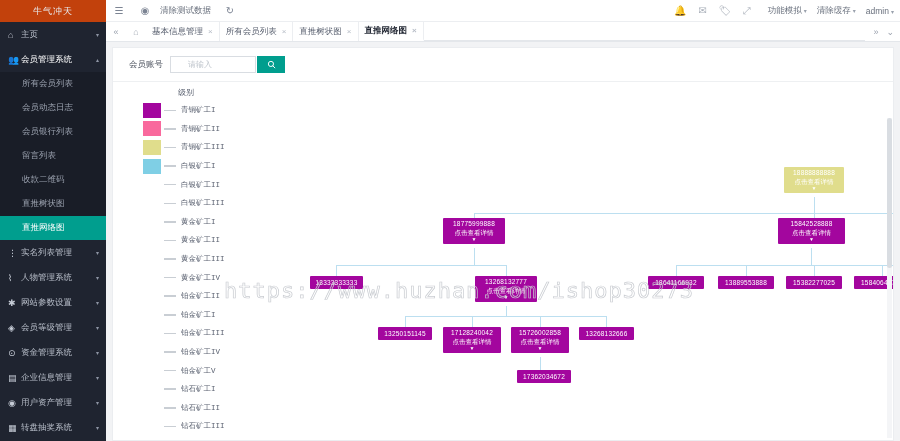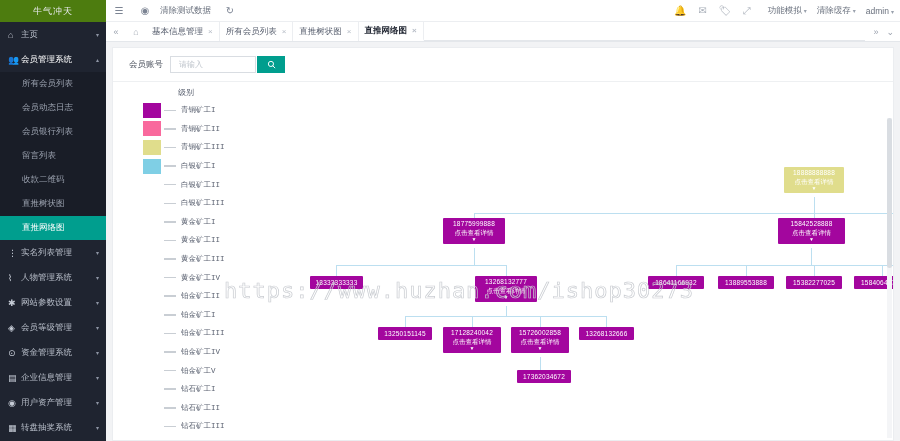--- a/index.html
+++ b/index.html
@@ -12,21 +12,21 @@
   #app { display:flex; width:900px; height:441px; }
 
   
   #sidebar {
     width:106px; flex:0 0 106px; height:441px;
     background:#1f2430; color:#a7adba; overflow:hidden;
     display:flex; flex-direction:column;
   }
   .logo {
     height:22px; display:flex; align-items:center; justify-content:center;
-    font-size:9px; color:#e8eaee; background:#4d7c0f; letter-spacing:1px;
+    font-size:9px; color:#e8eaee; background:#c2410c; letter-spacing:1px;
   }
   .nav { flex:1; overflow:hidden; }
   .nav-group {
     height:25px; display:flex; align-items:center; padding:0 7px 0 8px;
     font-size:8.5px; color:#b8bec9; position:relative;
   }
   .nav-group .gi { width:13px; flex:0 0 13px; font-size:9px; color:#c6ccd6; text-align:left; }
   .nav-group .gl { flex:1; white-space:nowrap; overflow:hidden; }
   .nav-group .arr { font-size:6px; color:#8d94a3; margin-left:2px; }
   .nav-group.active-head { background:#1f2430; color:#fff; }
@@ -78,21 +78,21 @@
     background:#fff; height:100%; position:relative; overflow:hidden;
     border:1px solid #ebedf0;
   }
   .searchrow {
     height:34px; display:flex; align-items:center; padding-left:16px;
     border-bottom:1px solid #eef0f2;
   }
   .sr-label { font-size:8.5px; color:#4b515d; margin-right:7px; white-space:nowrap; }
   .sr-input {
     width:86px; height:17px; border:1px solid #d9dde2; background:#fff;
-    font-size:8px; color:#333; padding:0 8px; outline:none;
+    font-size:8px; color:#333; padding:0 17px; outline:none;
     font-family:"Liberation Sans",sans-serif;
   }
   .sr-input::placeholder { color:#bfc5cc; }
   .sr-btn {
     width:28px; height:17px; background:#009e8e; border:none; color:#fff;
     display:flex; align-items:center; justify-content:center; cursor:pointer;
     margin-left:1px; font-size:9px;
   }
 
   

